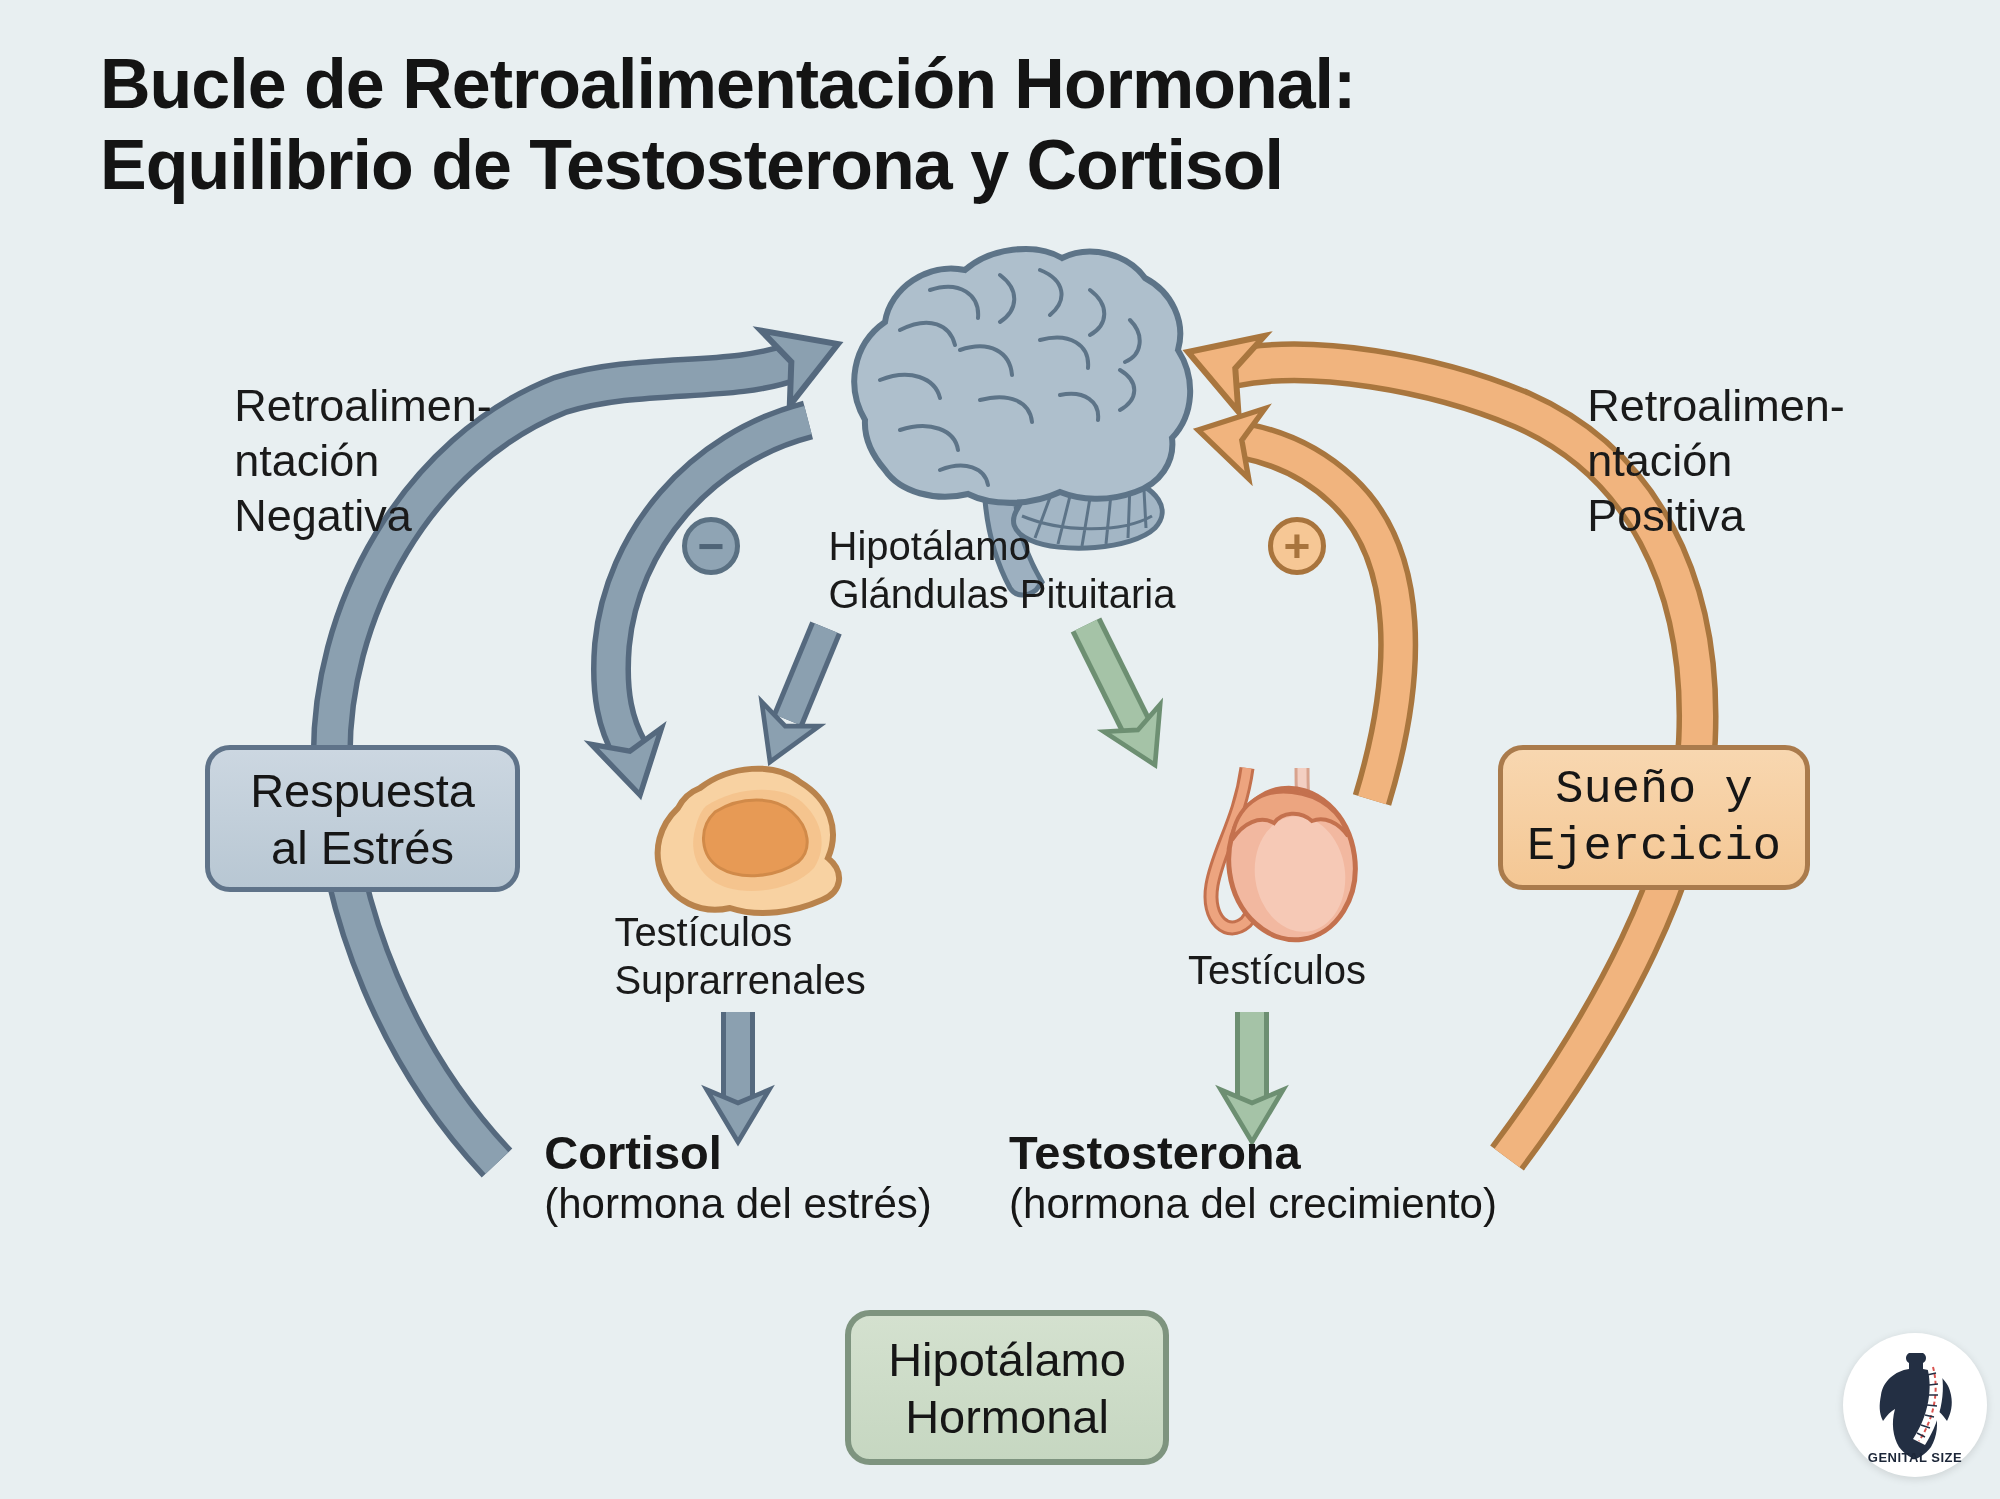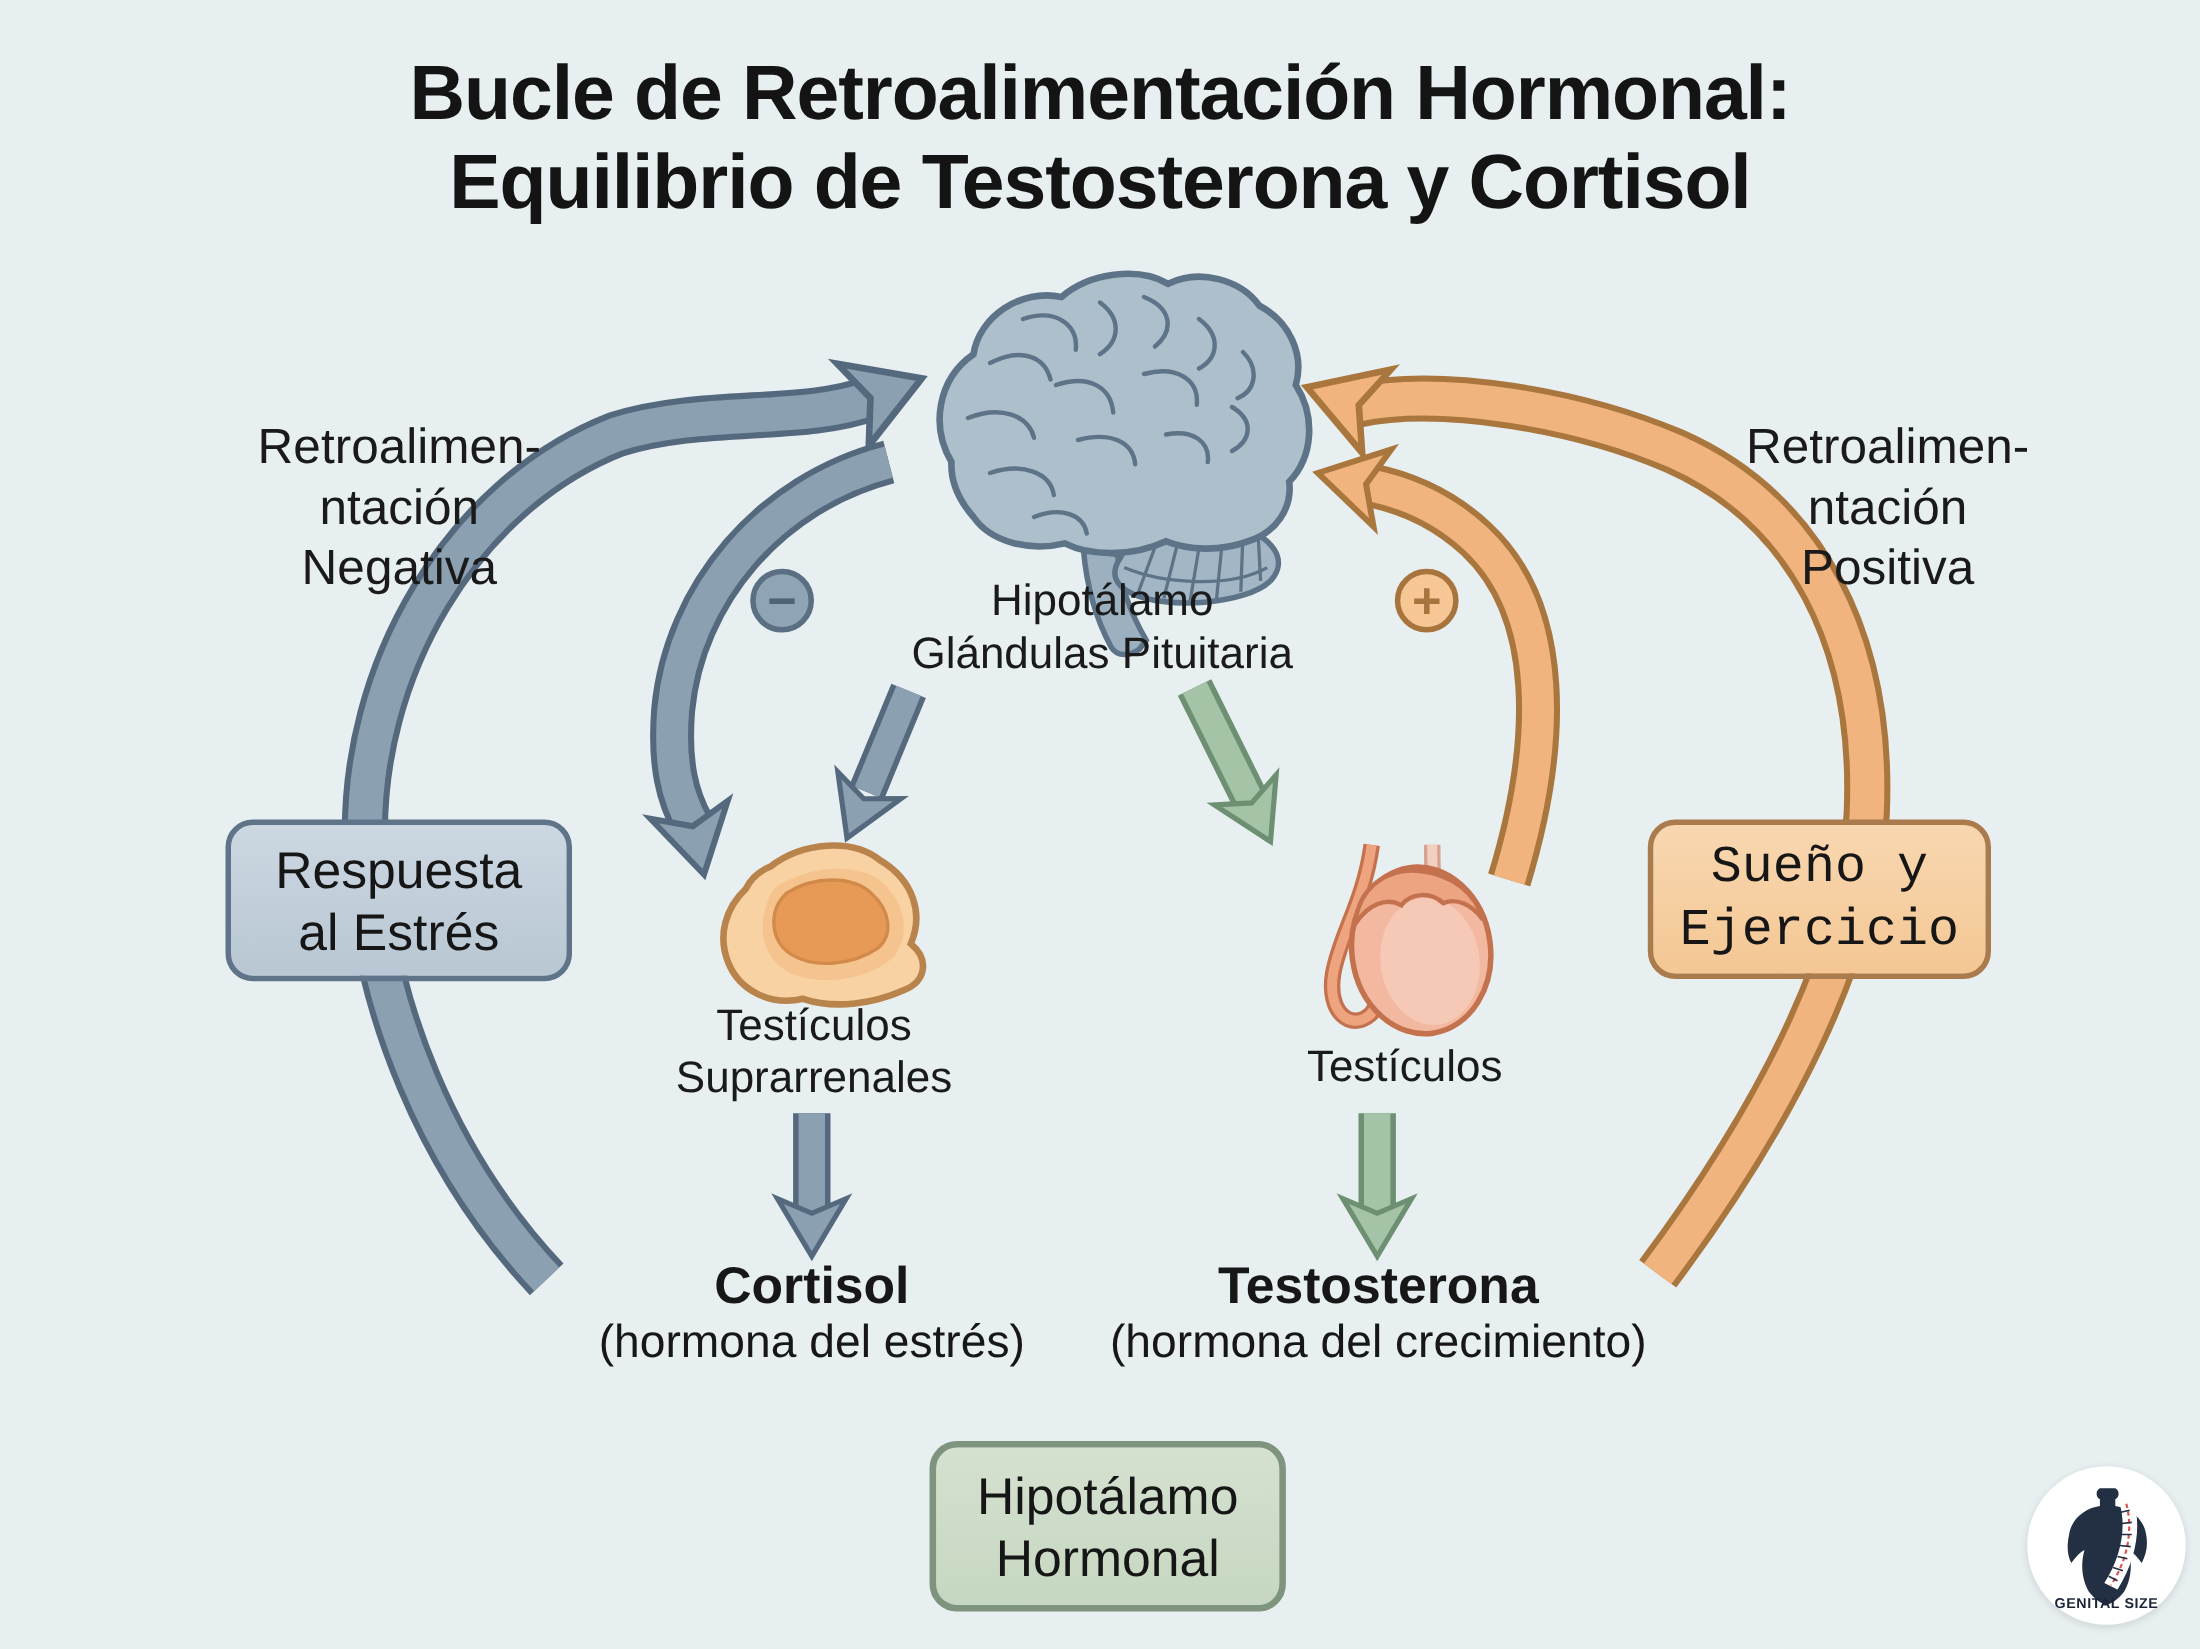--- a/index.html
+++ b/index.html
@@ -4,29 +4,29 @@
 <style>
   html,body{margin:0;padding:0;background:#dfe7ea;}
   .canvas{
     position:relative;width:2000px;height:1499px;overflow:hidden;
     background:#e8eff1;
     font-family:"Liberation Sans", sans-serif;
     color:#171717;
   }
   .art{position:absolute;left:0;top:0;width:2000px;height:1499px;}
   .abs{position:absolute;}
-  .center{transform:translateX(-50%);text-align:center;}
+  .center{transform:translateX(-50%);text-align:left;}
   .title{
     left:50%;top:44px;width:1800px;
     font-size:70px;font-weight:bold;line-height:1.15;color:#141414;
     letter-spacing:-1px;
   }
   .fb-label{font-size:45px;line-height:55px;color:#1a1a1a;margin-left:28px;}
   .node-label{font-size:40px;line-height:48px;color:#1a1a1a;}
-  .hormone .name{font-size:47px;font-weight:bold;line-height:54px;margin-top:16px;}
+  .hormone .name{font-size:47px;font-weight:bold;line-height:54px;}
   .hormone .desc{font-size:42px;line-height:48px;}
   .box{
     border-radius:25px;display:flex;flex-direction:column;justify-content:center;
     font-size:47px;line-height:57px;text-align:center;color:#161616;
   }
   .box-stress{left:205px;top:745px;width:305px;height:137px;
     background:linear-gradient(180deg,#ccd7e1,#b8c7d3);border:5px solid #5f7389;}
   .box-sleep{left:1498px;top:745px;width:302px;height:135px;
     background:linear-gradient(180deg,#f8d7b0,#f4c794);border:5px solid #aa7b4c;font-family:Liberation Mono, monospace;}
   .box-reg{left:845px;top:1310px;width:312px;height:143px;

